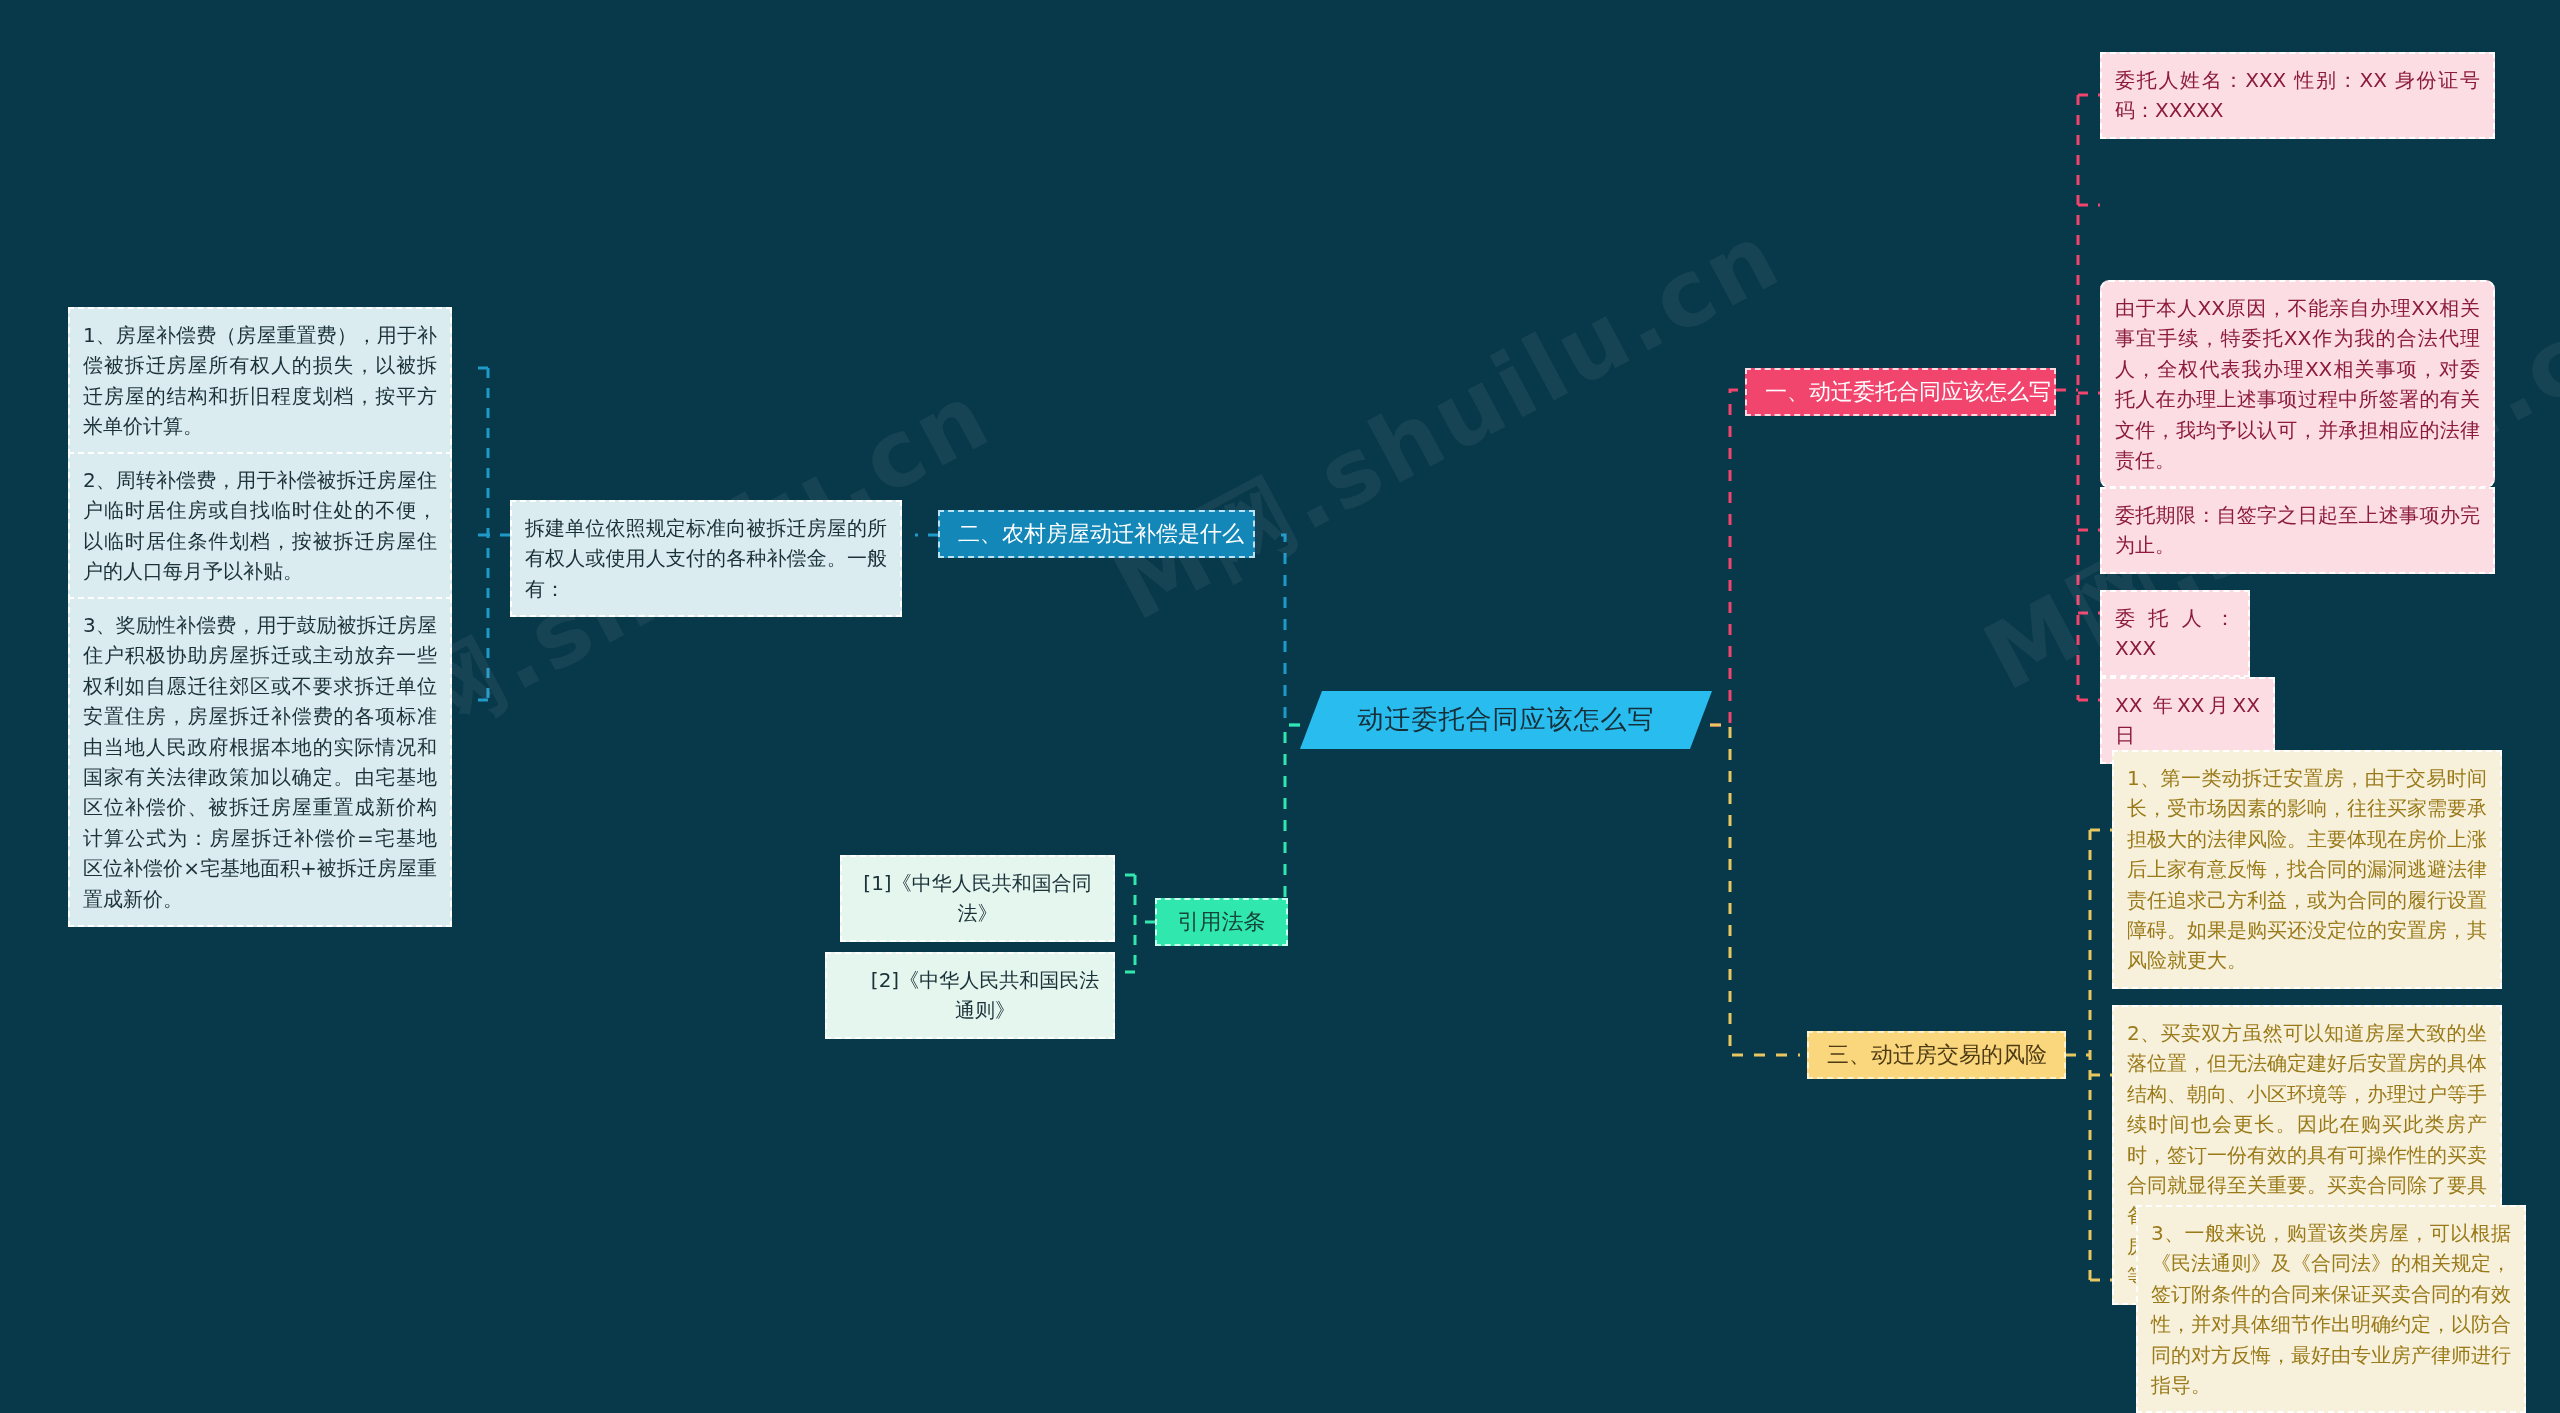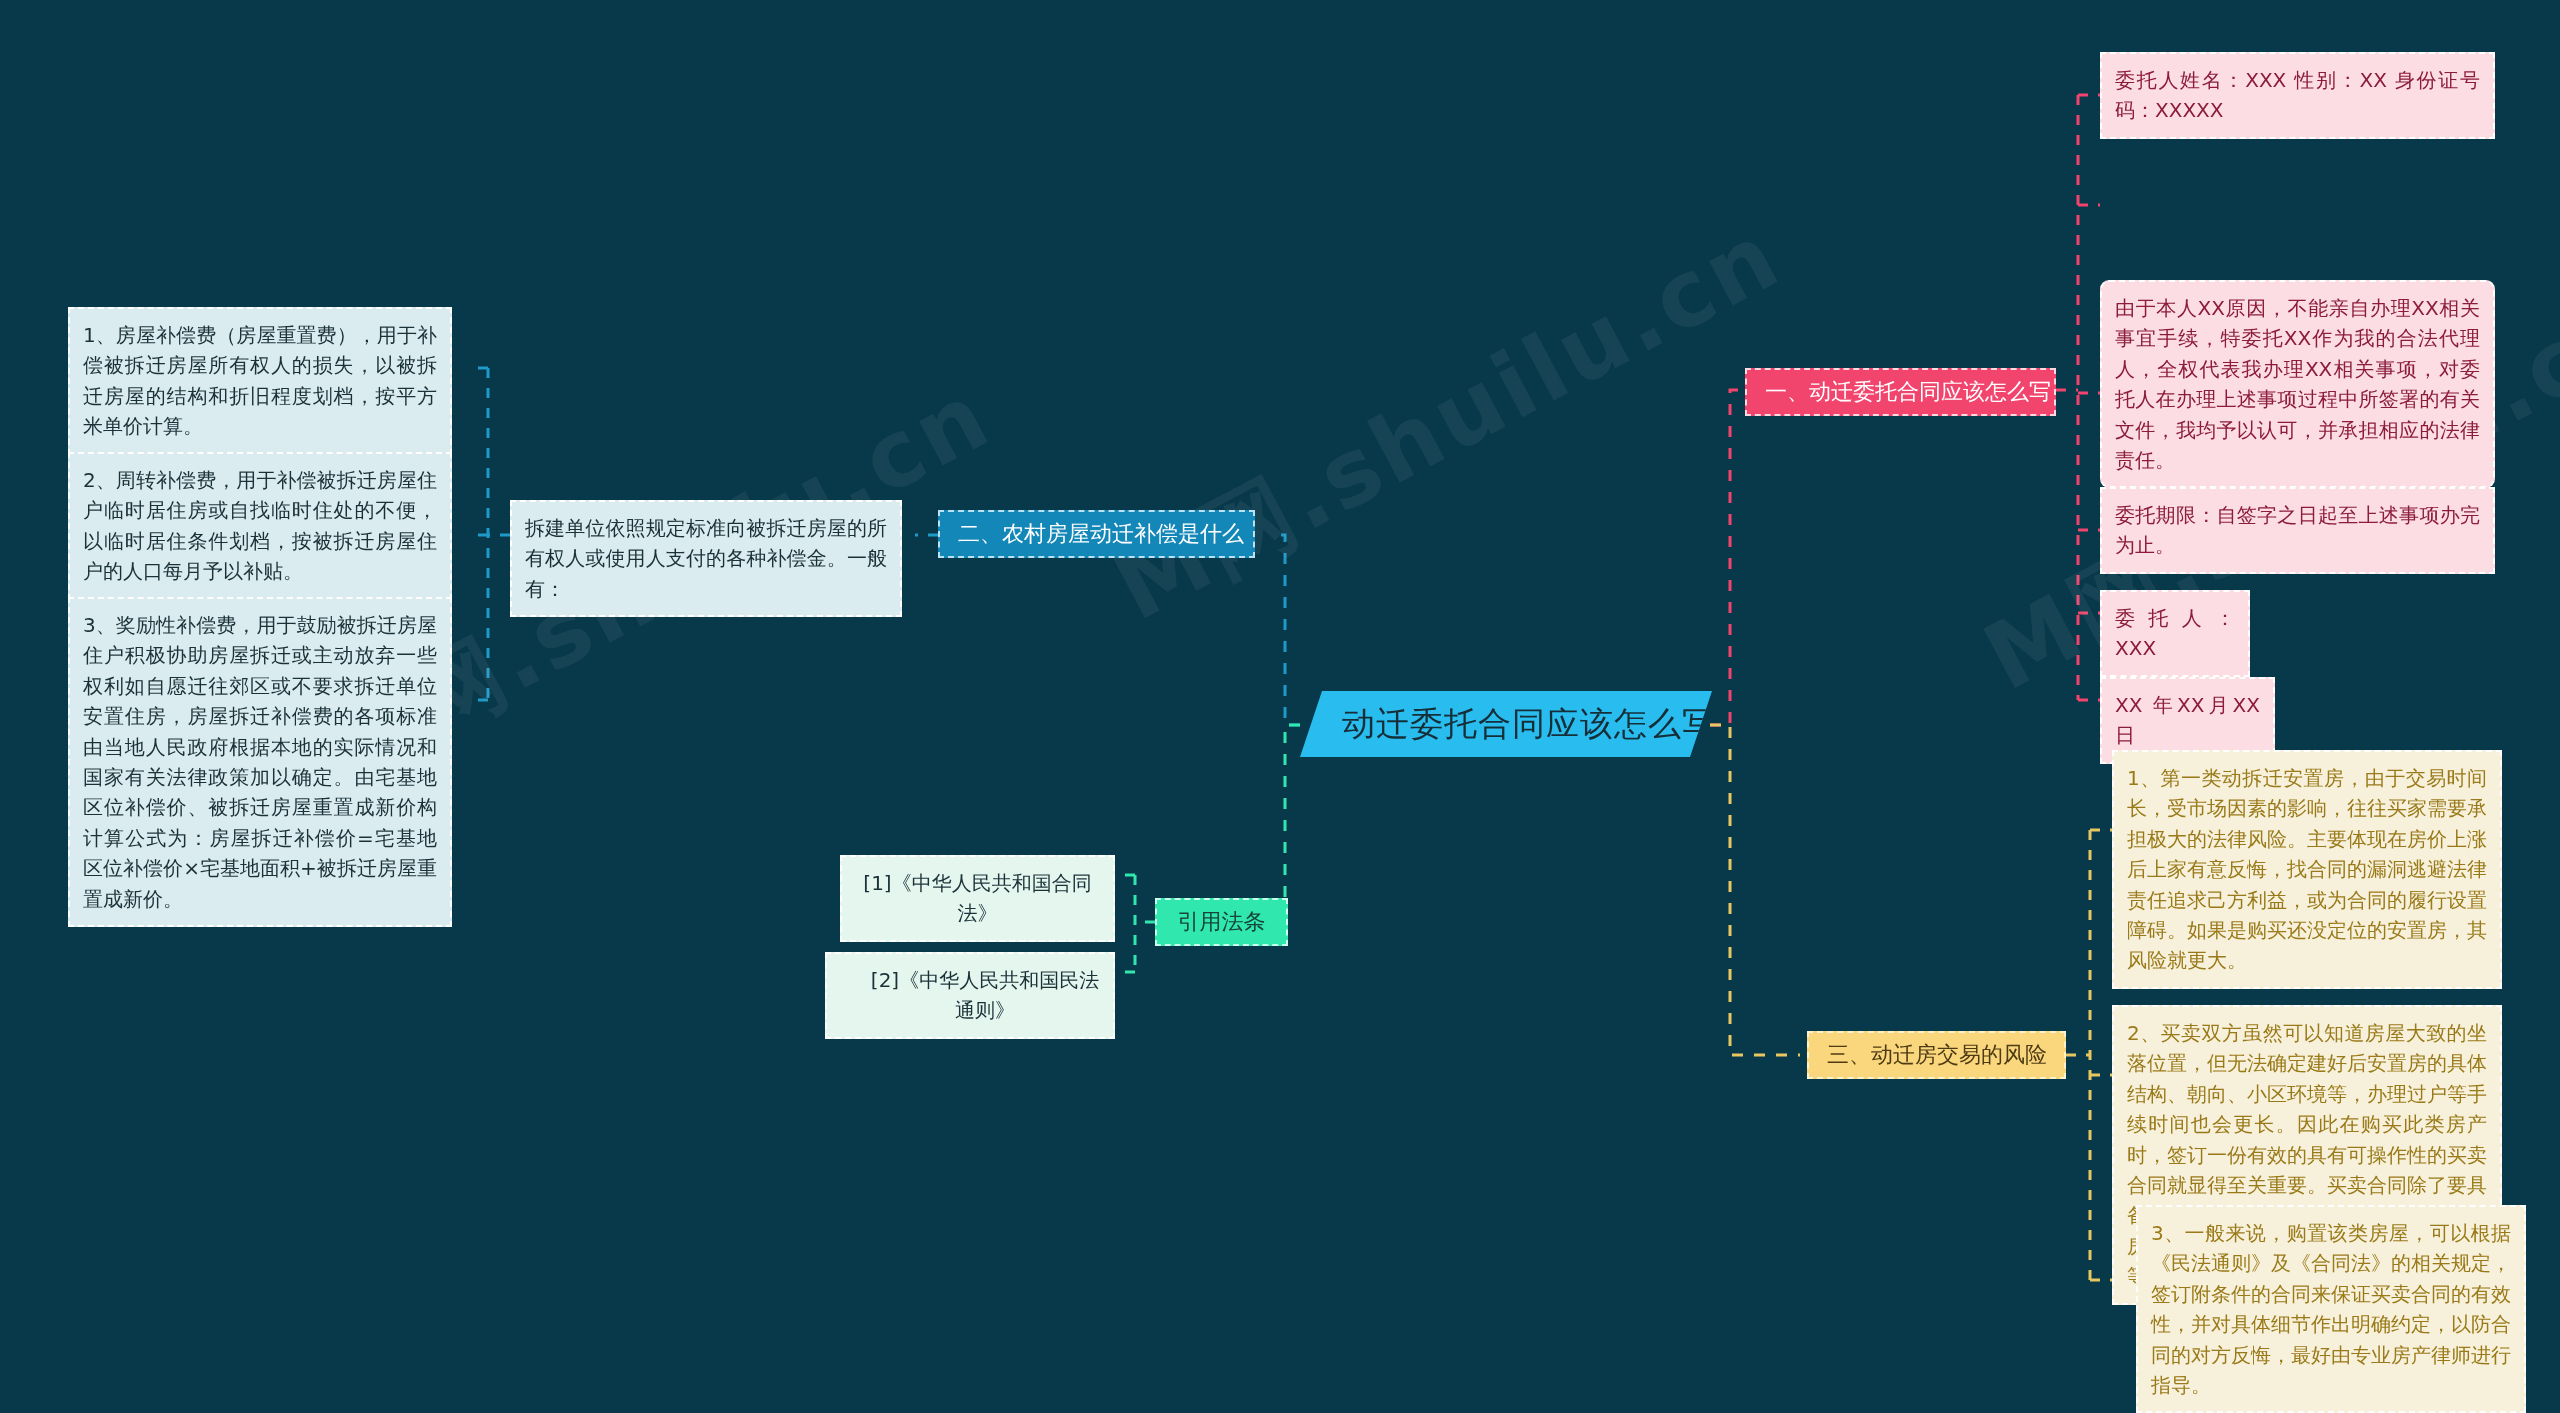--- a/index.html
+++ b/index.html
@@ -13,21 +13,21 @@
   }
   #canvas{position:absolute;left:0;top:0;width:2560px;height:1413px;}
   svg.links{position:absolute;left:0;top:0;width:2560px;height:1413px;pointer-events:none;}
 
   .node{position:absolute;box-sizing:border-box;}
 
   
   .central{
     background:#29BDEF;
     color:#152E38;
-    font-size:33px;
+    font-size:26px;
     line-height:1.15;
     letter-spacing:1px;
     padding:14px 42px;
     text-align:center;
     white-space:nowrap;
     -webkit-clip-path:polygon(22px 0,100% 0,calc(100% - 22px) 100%,0 100%);
     clip-path:polygon(22px 0,100% 0,calc(100% - 22px) 100%,0 100%);
   }
 
   

